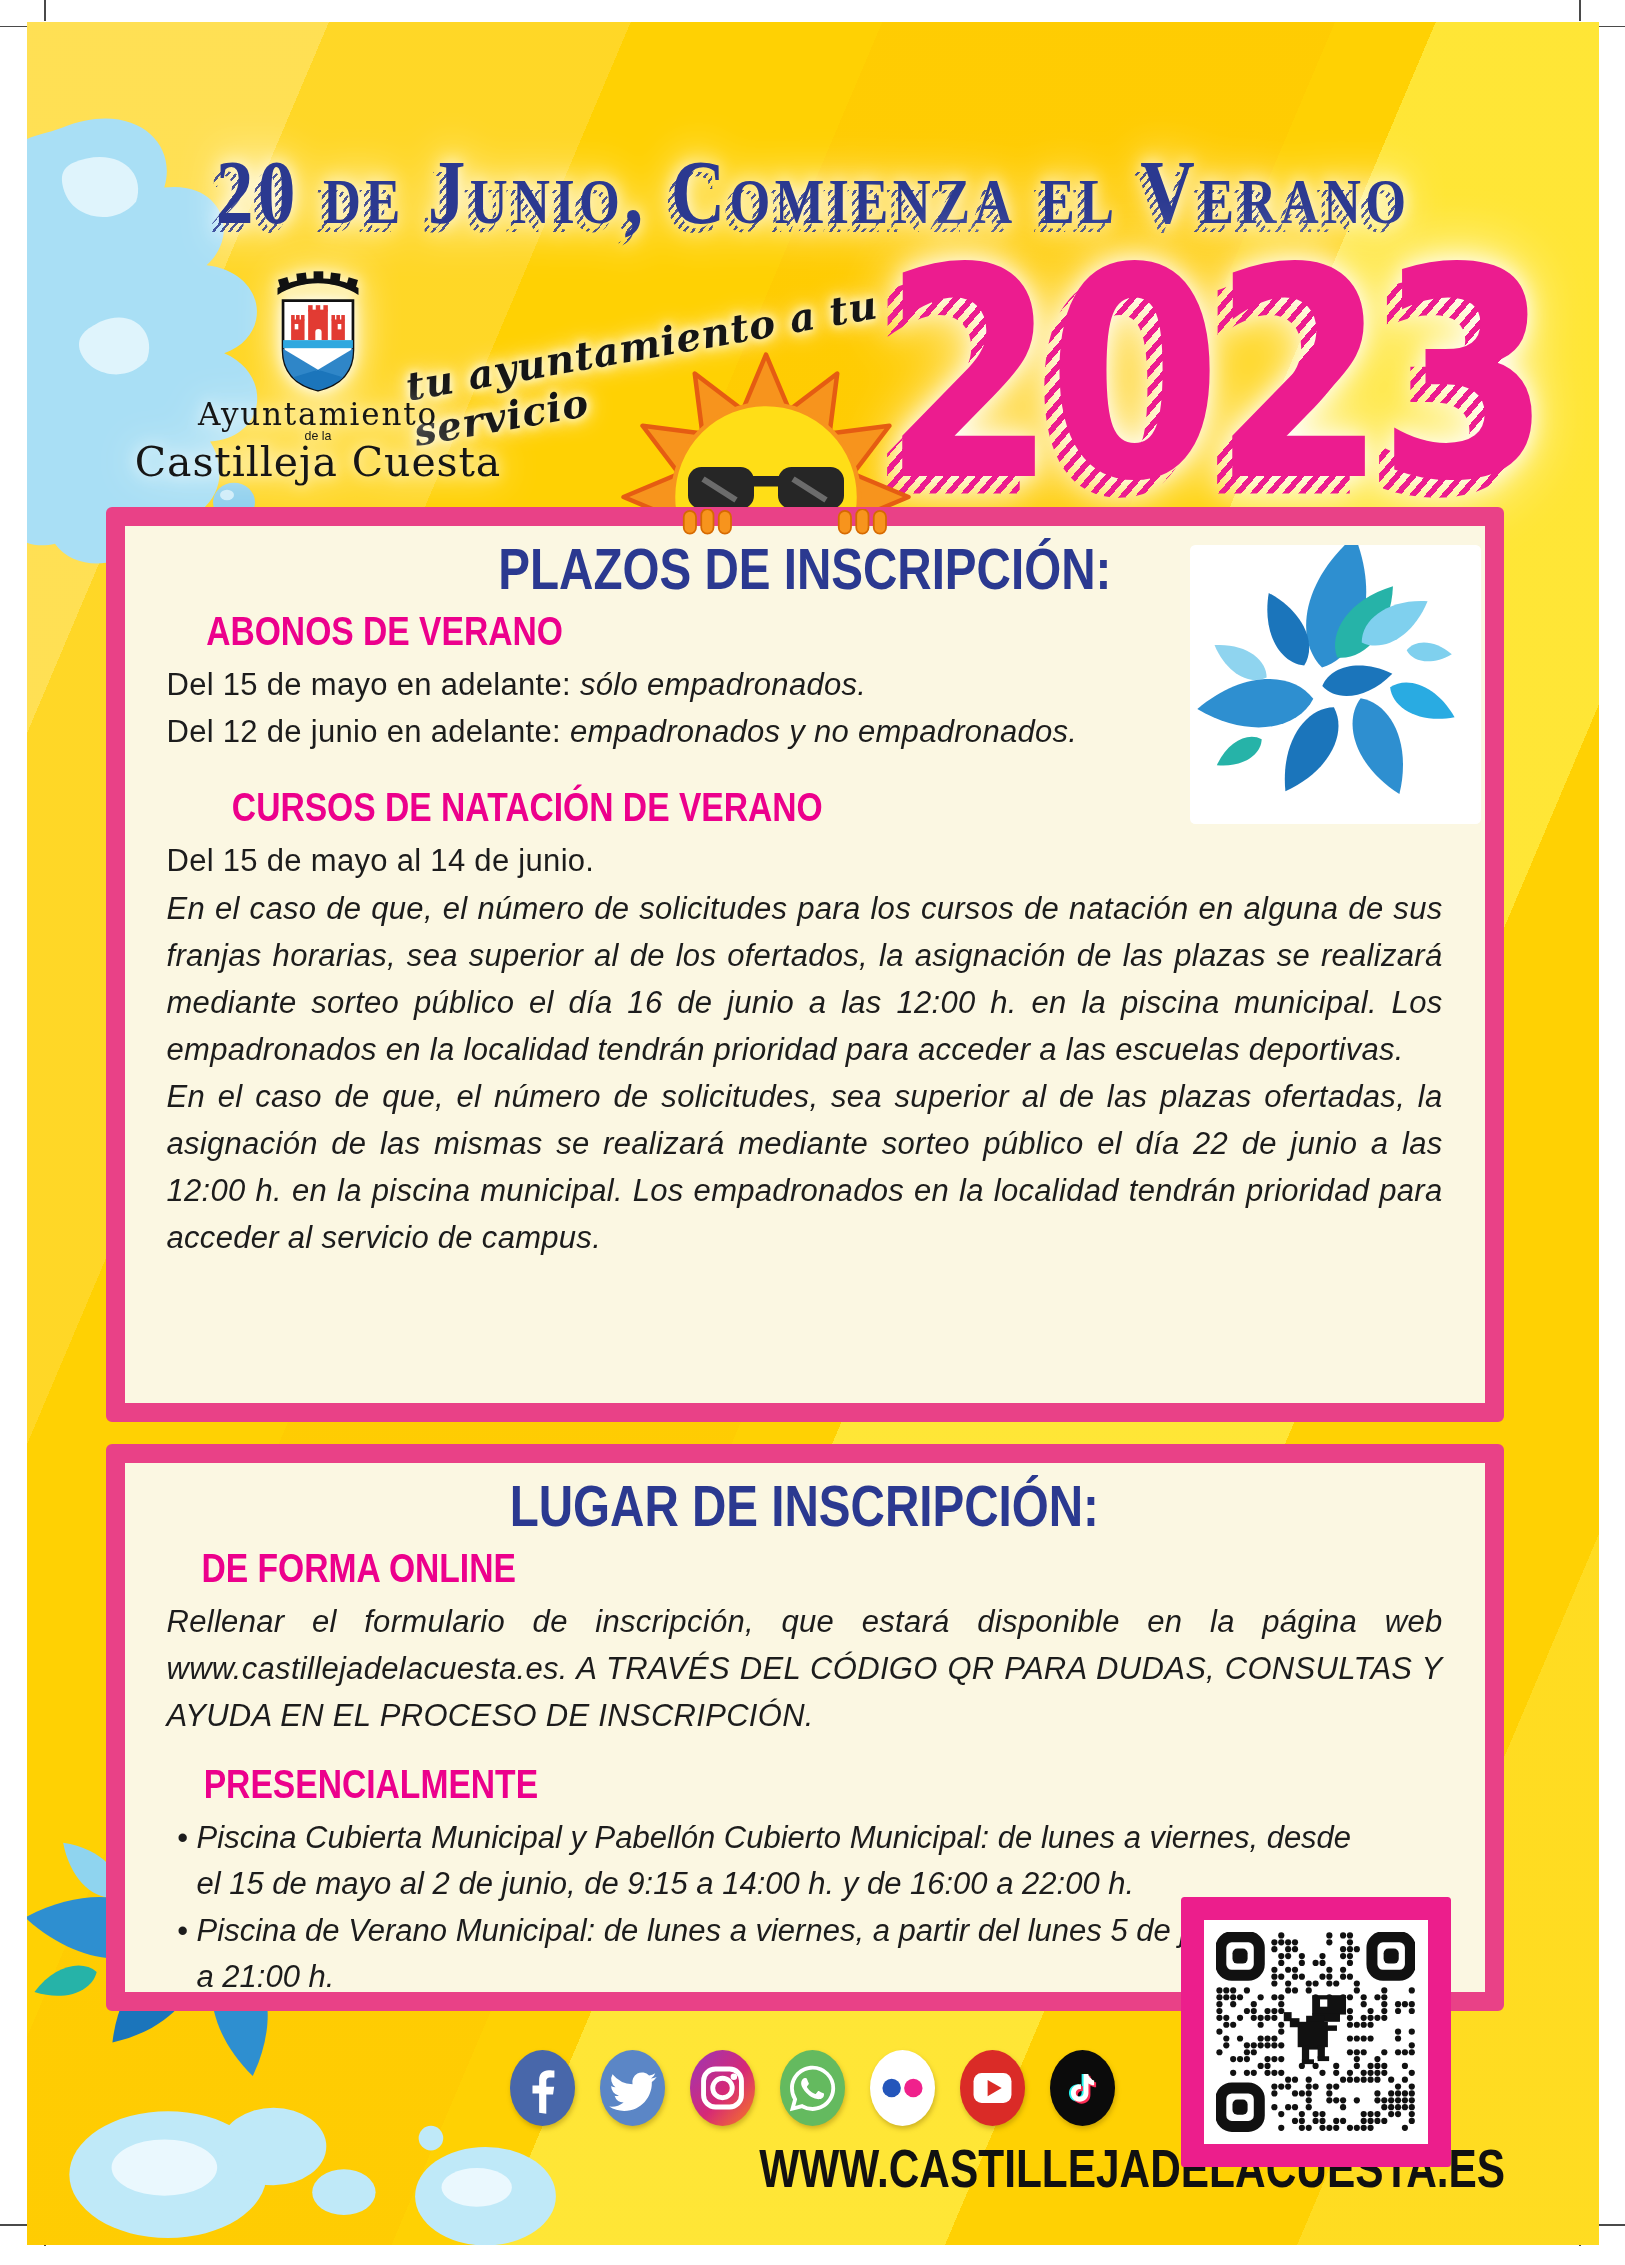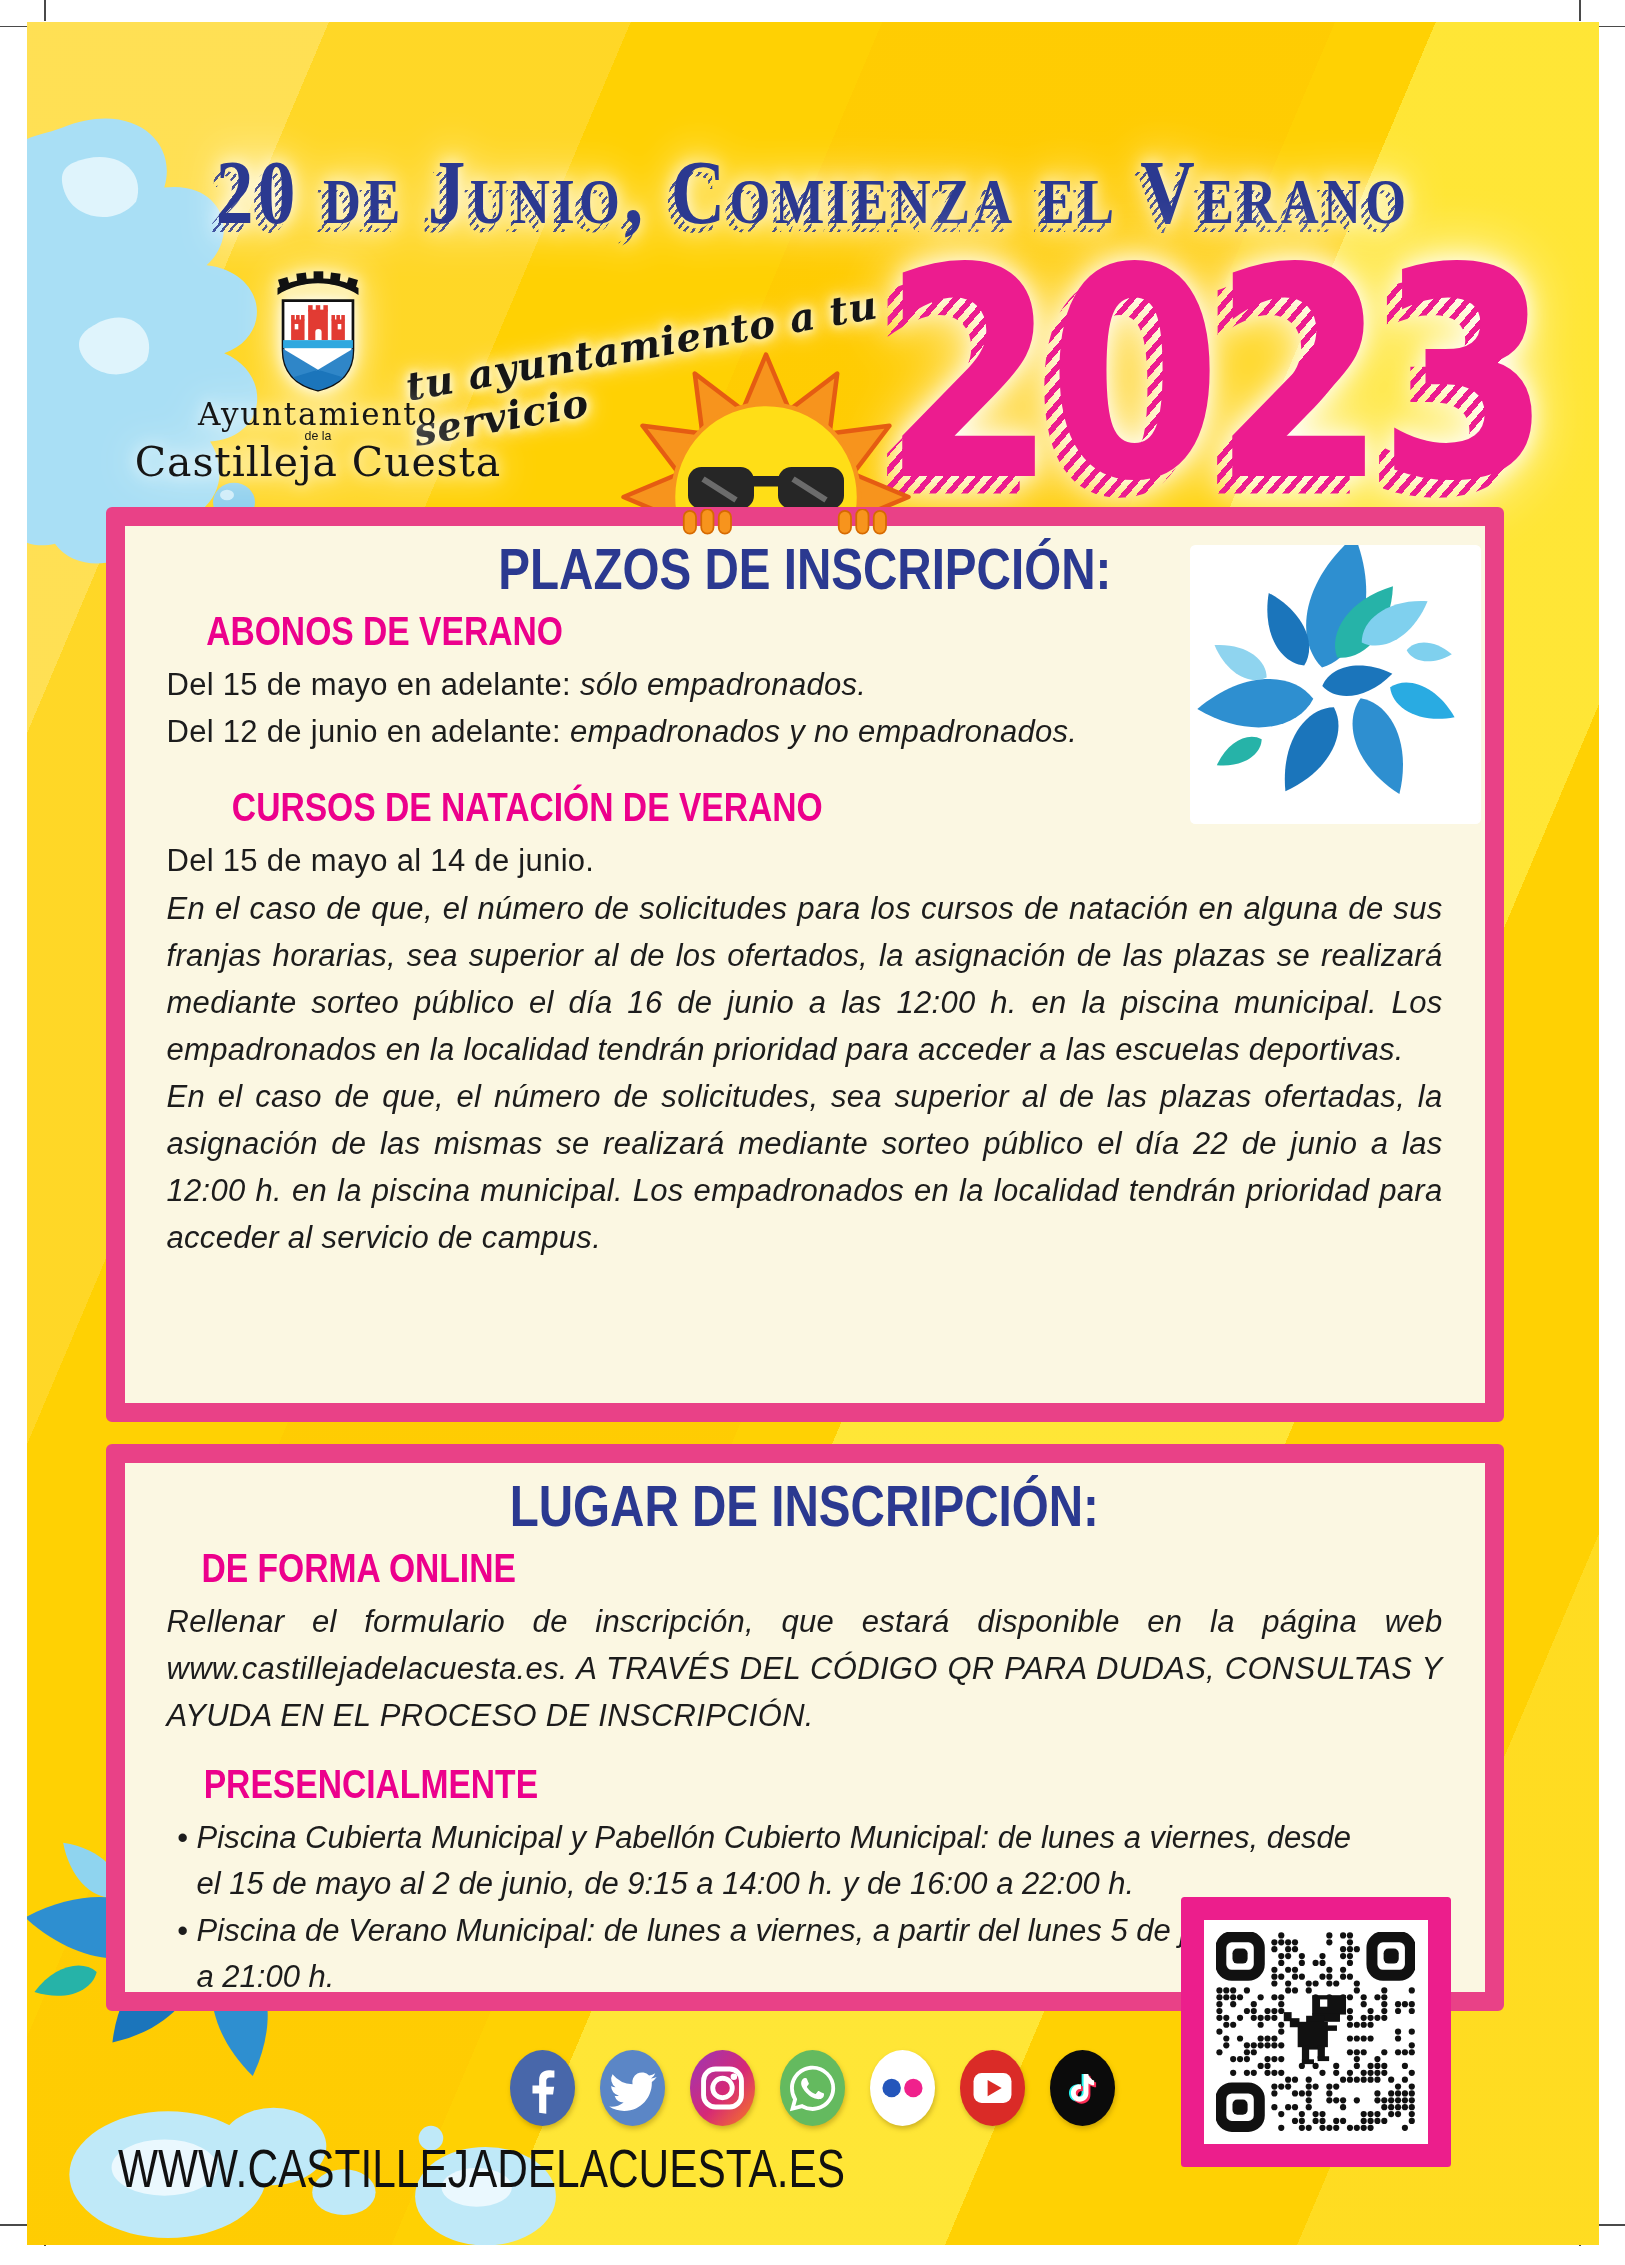--- a/index.html
+++ b/index.html
@@ -86,22 +86,22 @@
 
   
   .qr-frame{position:absolute;left:1154px;top:1875px;width:270px;height:270px;z-index:4;
     background:#fff;border:23px solid #EC1E8C;border-radius:3.5px;padding:12.4px}
   .qr-frame svg{width:100%;height:100%}
 
   
   .social-row{position:absolute;left:0;top:2027px;width:1572px;text-align:center;z-index:3}
   .social-row .icon{display:inline-block;width:65px;height:78px;margin:0 10.6px;vertical-align:middle;
     filter:drop-shadow(1.8px 3.5px 2.6px rgba(120,90,0,.35))}
-  .website{position:absolute;left:0;top:2116px;width:1572px;text-align:left;z-index:3;
-    font-weight:normal;font-size:53px;letter-spacing:0.9px;color:#111}
+  .website{position:absolute;left:0;top:2116px;width:1572px;text-align:right;z-index:3;
+    font-weight:bold;font-size:53px;letter-spacing:0.9px;color:#111}
   .website .cond{transform:scaleX(.8)}
 
   
   .deco{position:absolute;z-index:0}
 </style>
 </head>
 <body>
 
 <div class="poster">
 

